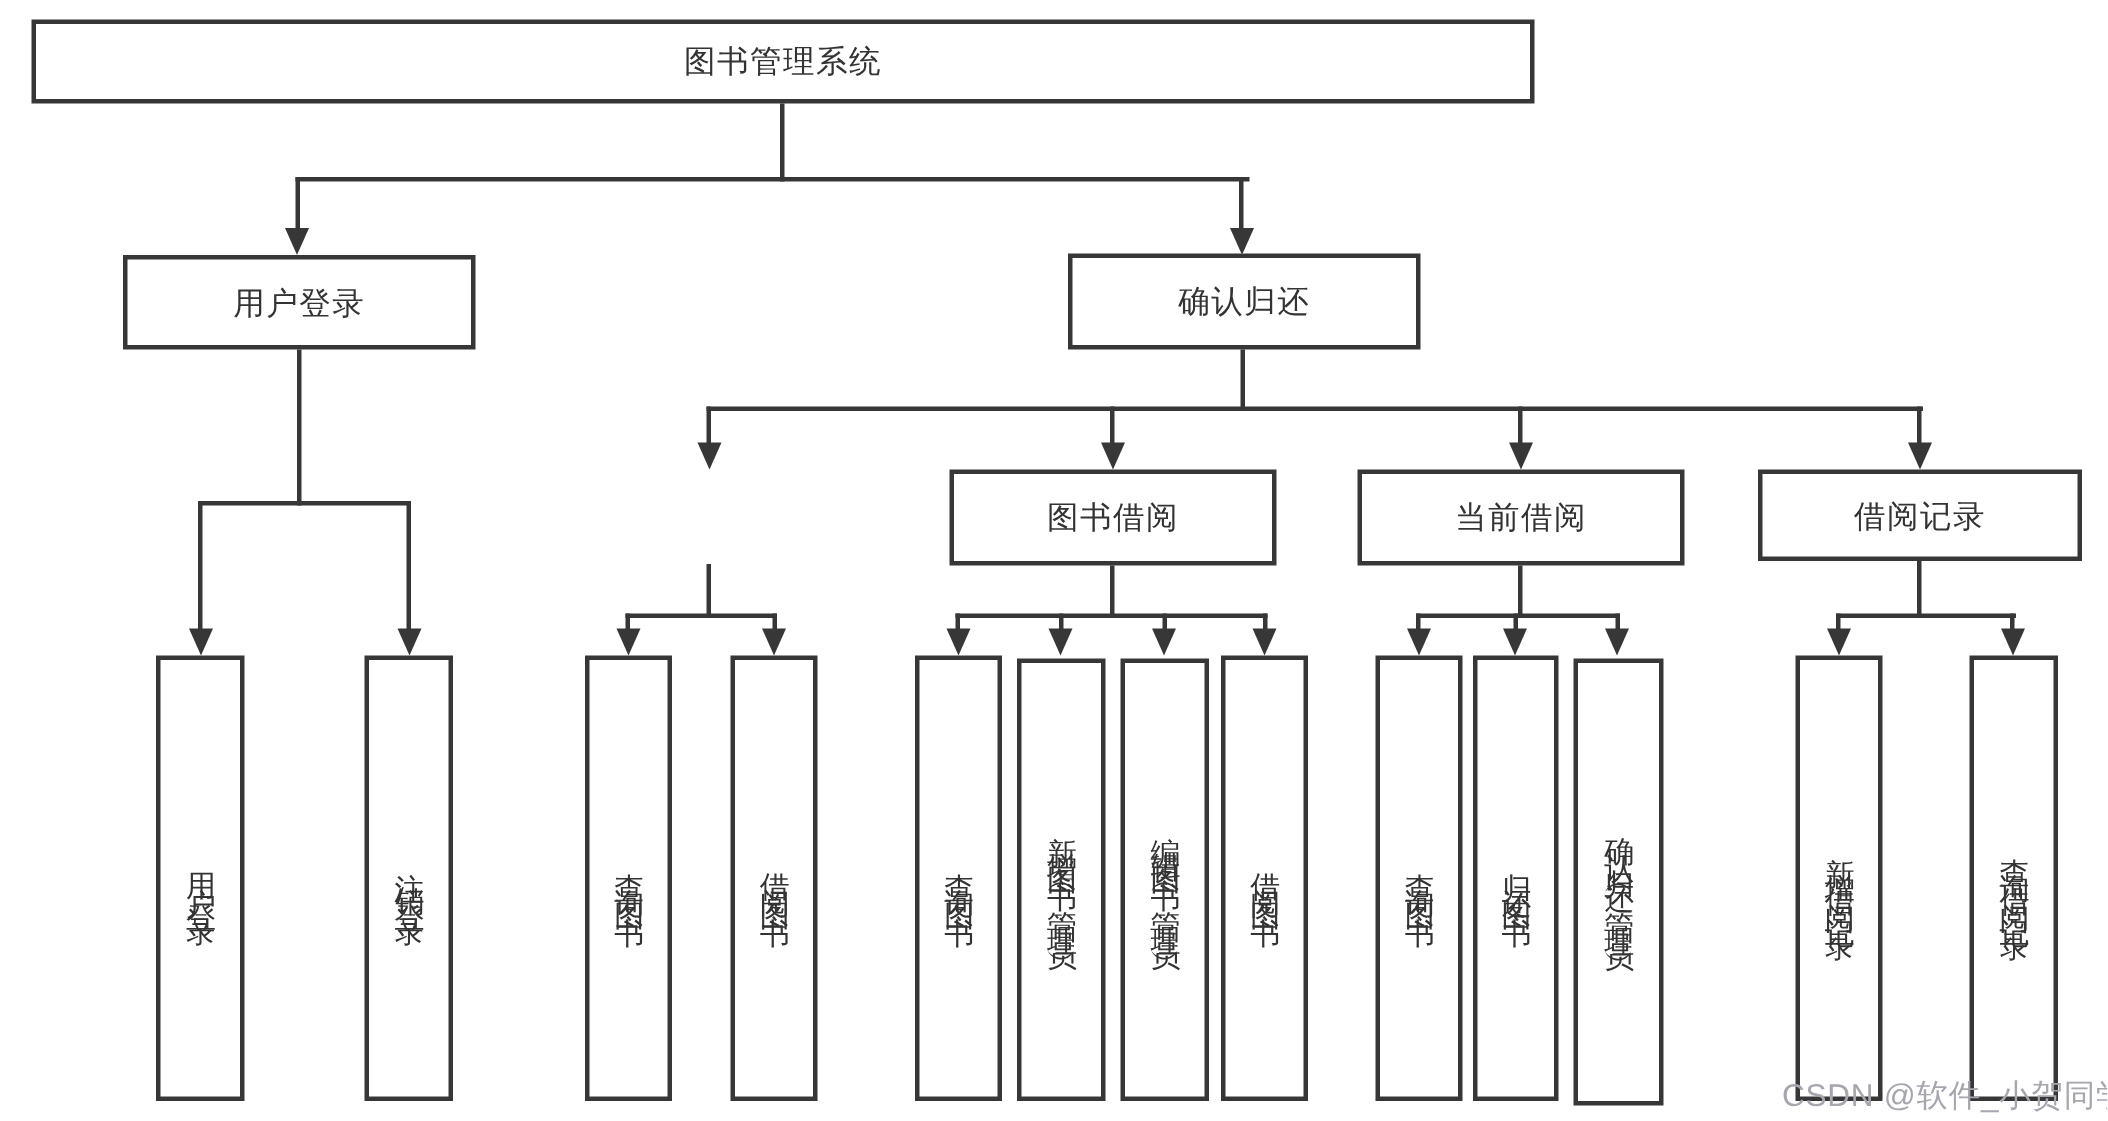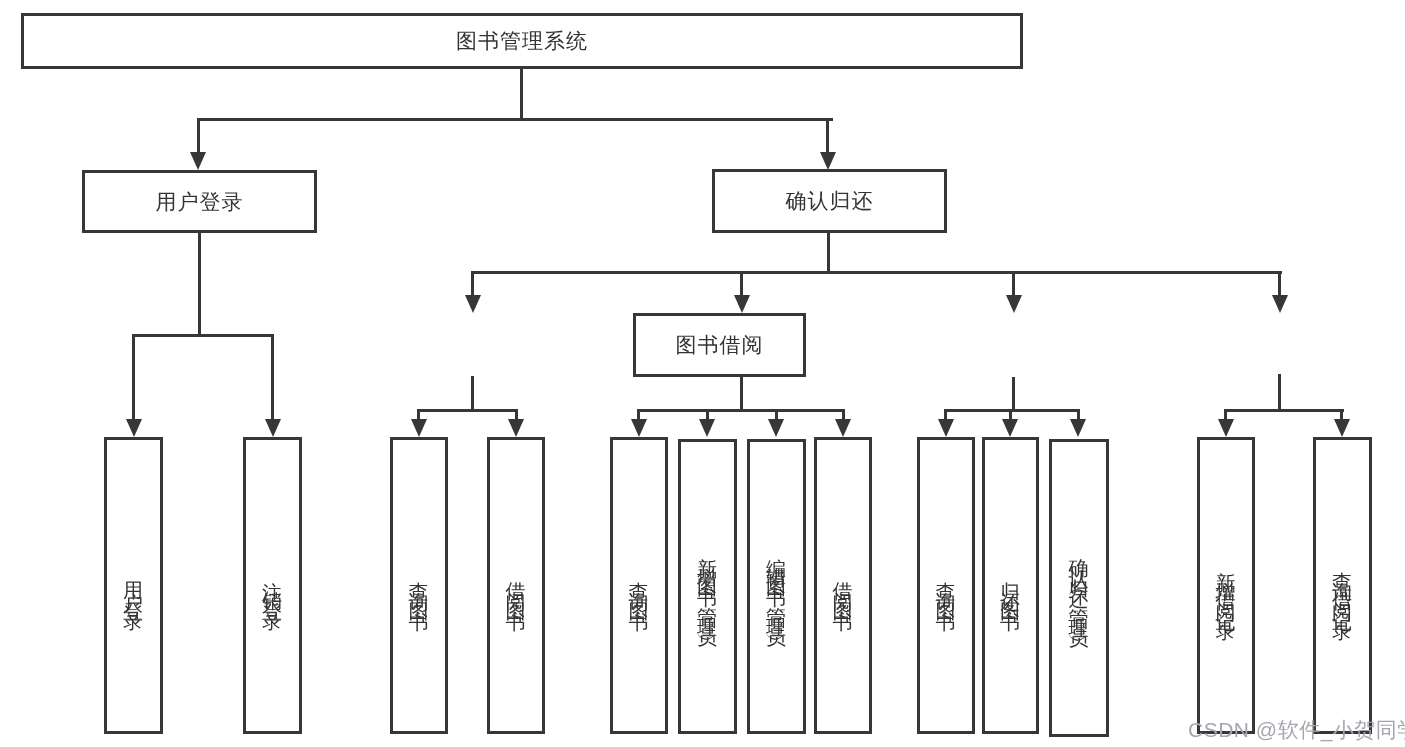--- a/index.html
+++ b/index.html
@@ -55,21 +55,23 @@
   <div class="line" style="left:471px;top:271px;width:811px;height:3px;"></div>
   <div class="line" style="left:471px;top:271px;width:3px;height:26px;"></div>
   <div class="arrow" style="left:465px;top:295px;"></div>
   <div class="line" style="left:740px;top:271px;width:3px;height:26px;"></div>
   <div class="arrow" style="left:734px;top:295px;"></div>
   <div class="line" style="left:1012px;top:271px;width:3px;height:26px;"></div>
   <div class="arrow" style="left:1006px;top:295px;"></div>
   <div class="line" style="left:1278px;top:271px;width:3px;height:26px;"></div>
   <div class="arrow" style="left:1272px;top:295px;"></div>
 
-  <div class="box h" style="left:633px;top:313px;width:173px;height:64px;">图书借阅</div>
+  <div class="box h" style="left:633px;top:313px;width:218px;height:64px;">图书借阅</div>
+  <div class="box h" style="left:905px;top:313px;width:218px;height:64px;">当前借阅</div>
+  <div class="box h" style="left:1172px;top:313px;width:216px;height:61px;">借阅记录</div>
 
   <div class="line" style="left:471px;top:376px;width:3px;height:36px;"></div>
   <div class="line" style="left:417px;top:409px;width:101px;height:3px;"></div>
   <div class="line" style="left:417px;top:409px;width:3px;height:12px;"></div>
   <div class="arrow" style="left:411px;top:419px;"></div>
   <div class="line" style="left:515px;top:409px;width:3px;height:12px;"></div>
   <div class="arrow" style="left:508px;top:419px;"></div>
 
   <div class="line" style="left:740px;top:377px;width:3px;height:35px;"></div>
   <div class="line" style="left:637px;top:409px;width:208px;height:3px;"></div>

